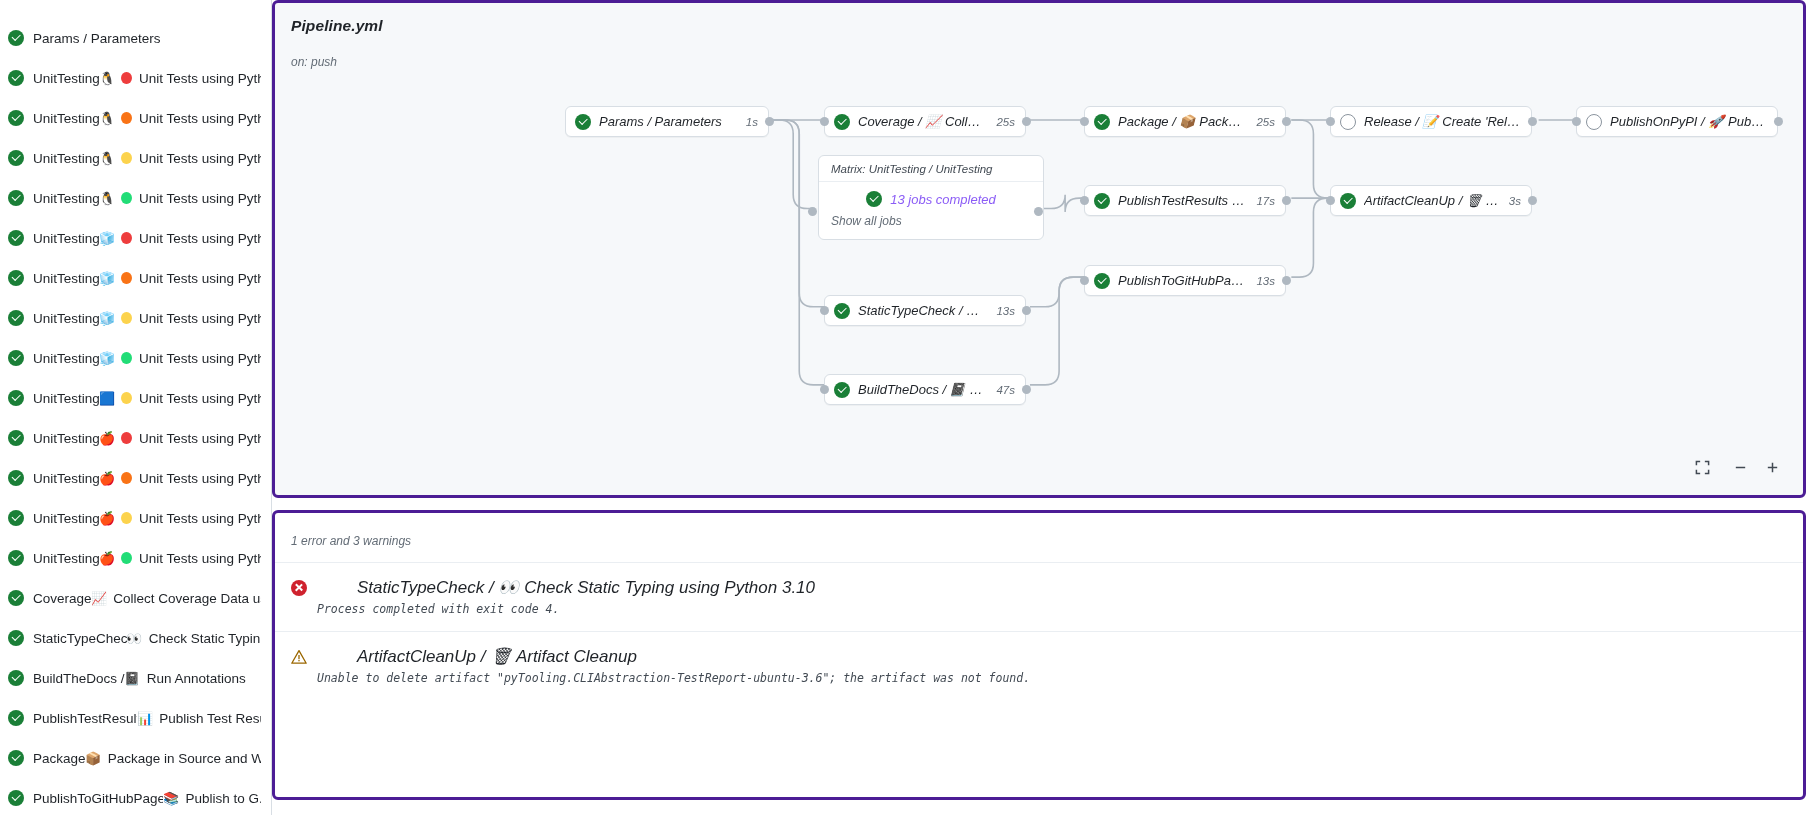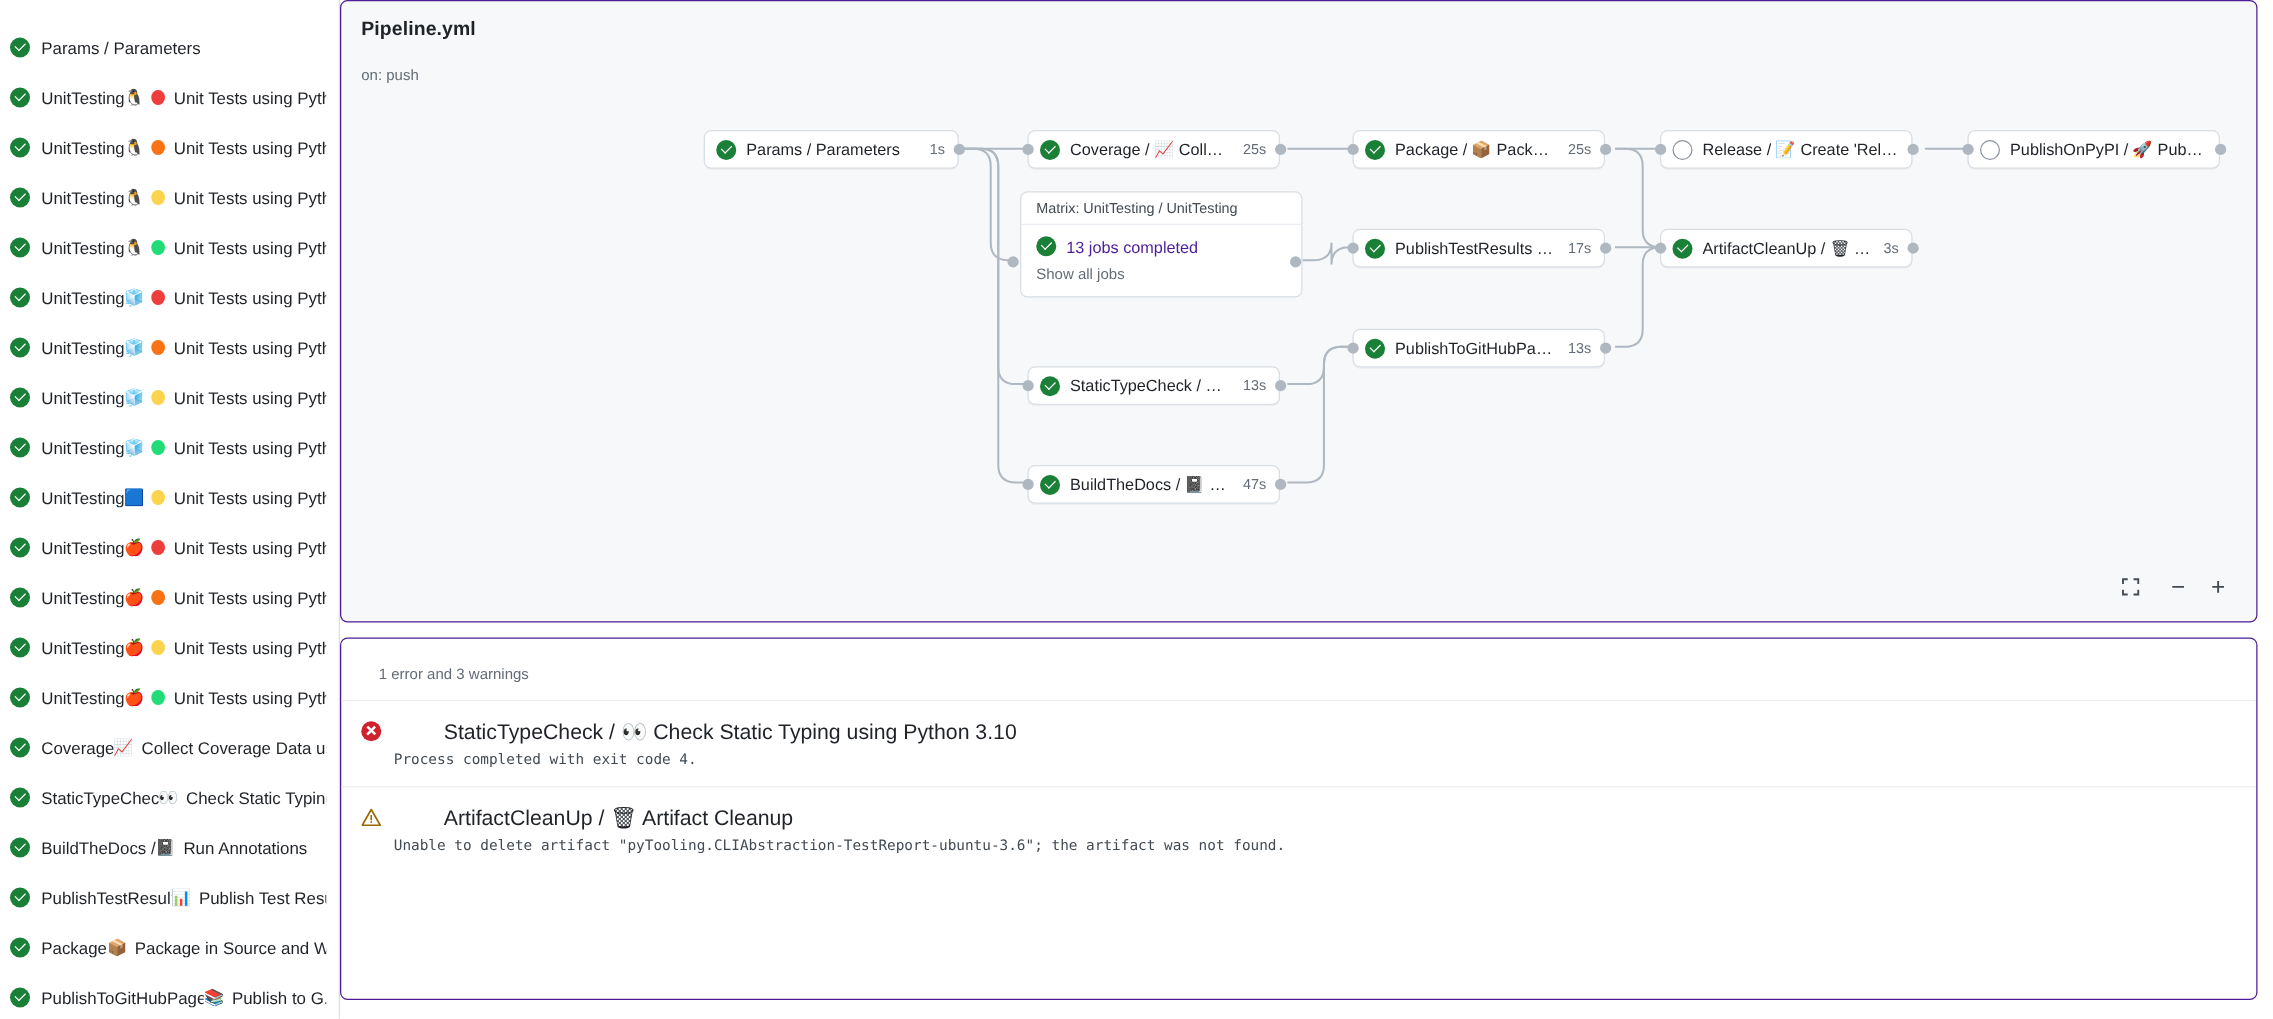--- a/index.html
+++ b/index.html
@@ -67,23 +67,24 @@
 
   
   #main {
     flex: 1 1 auto; height: 815px;
     background: #ffffff;
     padding: 0 12px 0 0;
     overflow: hidden;
   }
 
   .panel {
-    border: 1px solid #4c1d95; border-radius: 6px;
+    border: 3px solid #4c1d95; border-radius: 6px;
     background: #f6f8fa;
     margin: 0 0 0 0;
+    font-style: italic;
   }
 
   
   #graph-panel {
     position: relative;
     height: 498px;
     margin: 0 0 12px 0;
     overflow: hidden;
   }
   #graph-head { padding: 14px 0 0 16px; }
@@ -117,21 +118,21 @@
     border-radius: 6px;
     background: #ffffff;
     overflow: hidden;
   }
   .matrix-title {
     font-size: 11.5px; color: #424a53;
     padding: 7px 10px 6px 12px;
     border-bottom: 1px solid #eaeef2;
   }
   .matrix-body { padding: 9px 12px 11px 12px; }
-  .matrix-row { display: flex; align-items: center; font-size: 13px; color: #4c1d95; }
+  .matrix-row { display: flex; align-items: center; font-size: 13px; color: #8b5cf6; justify-content: center; }
   .matrix-row .status { margin-right: 8px; display: flex; }
   .matrix-link {
     margin-top: 7px; font-size: 12px; color: #636c76; cursor: pointer;
   }
 
   .port { position: absolute; width: 9px; height: 9px; border-radius: 50%;
           background: #afb8c1; }
 
   
   #zoom-controls {
@@ -142,21 +143,21 @@
     width: 26px; height: 24px; display: flex; align-items: center;
     justify-content: center; cursor: pointer; color: #424a53;
     background: transparent; border: none;
   }
   .zgroup { display: flex; align-items: center; gap: 6px; }
 
   
   #ann-panel { height: 290px; overflow: hidden; background: #ffffff; }
   #ann-head { padding: 16px 16px 0 16px; }
   #ann-title { font-size: 15.5px; font-weight: 600; }
-  #ann-sub { font-size: 12px; color: #636c76; margin-top: 5px; margin-left: 14px; }
+  #ann-sub { font-size: 12px; color: #636c76; margin-top: 5px; }
   .ann-row {
     display: flex; padding: 14px 16px 15px 16px;
     border-top: 1px solid #eaeef2;
   }
   .ann-row:first-of-type { border-top: 1px solid #eaeef2; margin-top: 14px; }
   .ann-icon { flex: 0 0 auto; margin-right: 10px; padding-top: 1px; }
   .ann-main { min-width: 0; }
   .ann-name { font-size: 17px; color: #1f2328; white-space: nowrap; margin-left: 40px; }
   .ann-msg {
     font-family: "DejaVu Sans Mono", monospace;

